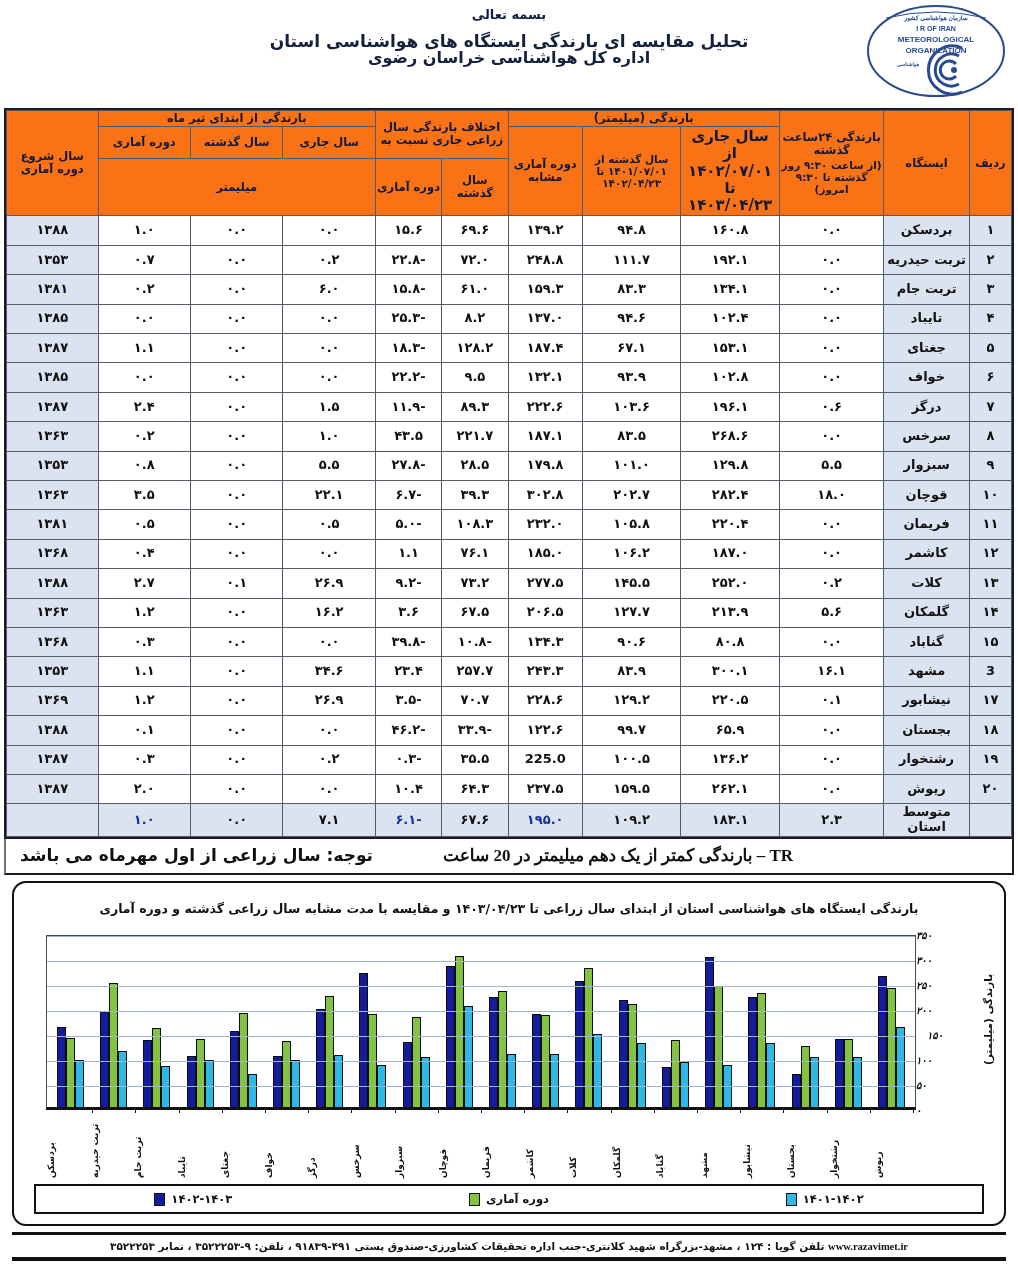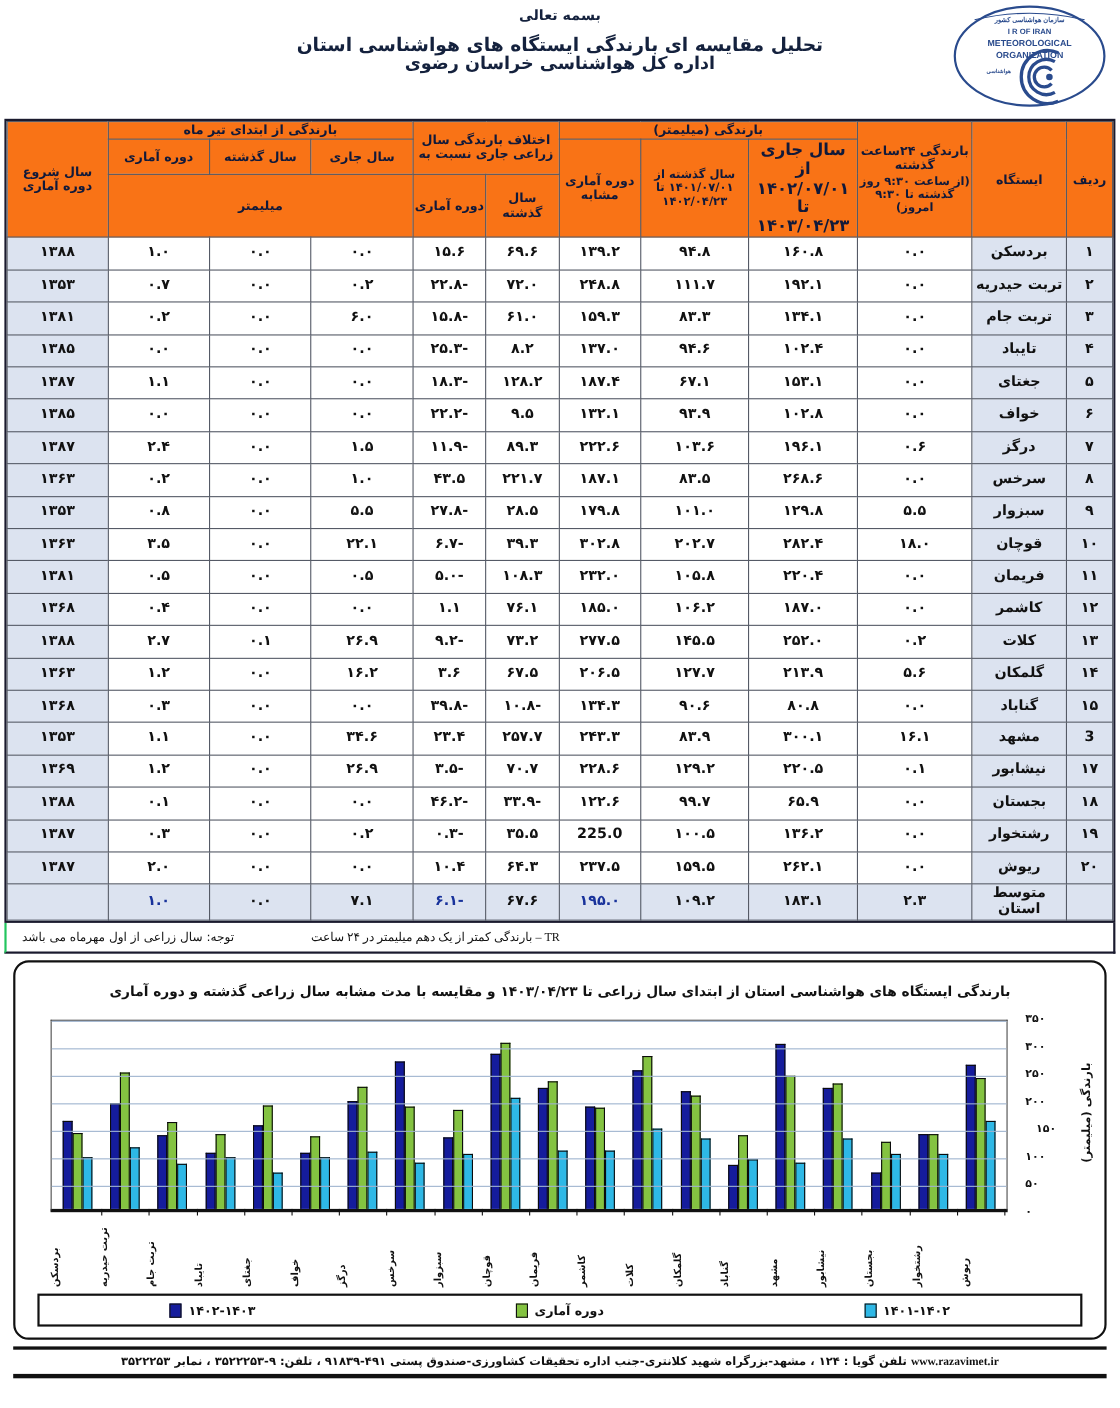--- a/index.html
+++ b/index.html
@@ -89,26 +89,26 @@
   tr.total td {
     background: #dce3f0 !important;
     color: #111;
     font-weight: bold;
     height: 30px;
   }
   tr.total td.blue { color: #18329b; }
 
   .note-row {
     margin: 0 4px;
-    border-left: 2px solid #22c55e;
+    border-left: 2px solid #737373;
     border-right: 2px solid #1a1a2e;
     border-bottom: 2px solid #1a1a2e;
     padding: 6px 14px 7px 14px;
-    font-size: 11px;
-    font-weight: normal;
+    font-size: 17px;
+    font-weight: bold;
     color: #111;
     display: flex;
     flex-direction: row-reverse;
     justify-content: flex-start;
     gap: 70px;
     direction: rtl;
   }
   .note-row .tr-tag { font-family: "Liberation Serif", serif; }
 
   
@@ -141,22 +141,22 @@
     font-weight: bold;
     color: #111;
     writing-mode: vertical-rl;
     text-orientation: mixed;
     transform: rotate(180deg);
     height: 160px;
     text-align: center;
   }
   .y-ticks {
     position: absolute;
-    top: 0; right: 10px;
-    width: 38px; height: 175px;
+    top: 0; right: 26px;
+    width: 38px; height: 175px; font-style: italic;
   }
   .y-tick {
     position: absolute;
     right: 0;
     width: 38px;
     text-align: left;
     font-size: 10px;
     font-weight: bold;
     color: #111;
     transform: translateY(-50%);
@@ -646,21 +646,21 @@
             <td class="">۰.۰</td>
             <td class="blue">۱.۰</td>
             <td class="startyear"></td>
           </tr>
         </tbody>
     </table>
   </div>
 
   <div class="note-row">
     <span>توجه: سال زراعی از اول مهرماه می باشد</span>
-    <span class="tr-tag">TR – بارندگی کمتر از یک دهم میلیمتر در ۲۴ ساعت</span>
+    <span class="tr-tag">TR – بارندگی کمتر از یک دهم میلیمتر در 20 ساعت</span>
   </div>
 
   <div class="chart-card">
     <div class="chart-title">بارندگی ایستگاه های هواشناسی استان از ابتدای سال زراعی تا ۱۴۰۳/۰۴/۲۳  و مقایسه با مدت مشابه سال زراعی گذشته و دوره آماری</div>
     <div class="y-axis-label">بارندگی (میلیمتر)</div>
     <div class="plot-area">
       <div class="y-ticks">
           <div class="y-tick" style="top: 0px;">۳۵۰</div>
           <div class="y-tick" style="top: 25px;">۳۰۰</div>
           <div class="y-tick" style="top: 50px;">۲۵۰</div>

